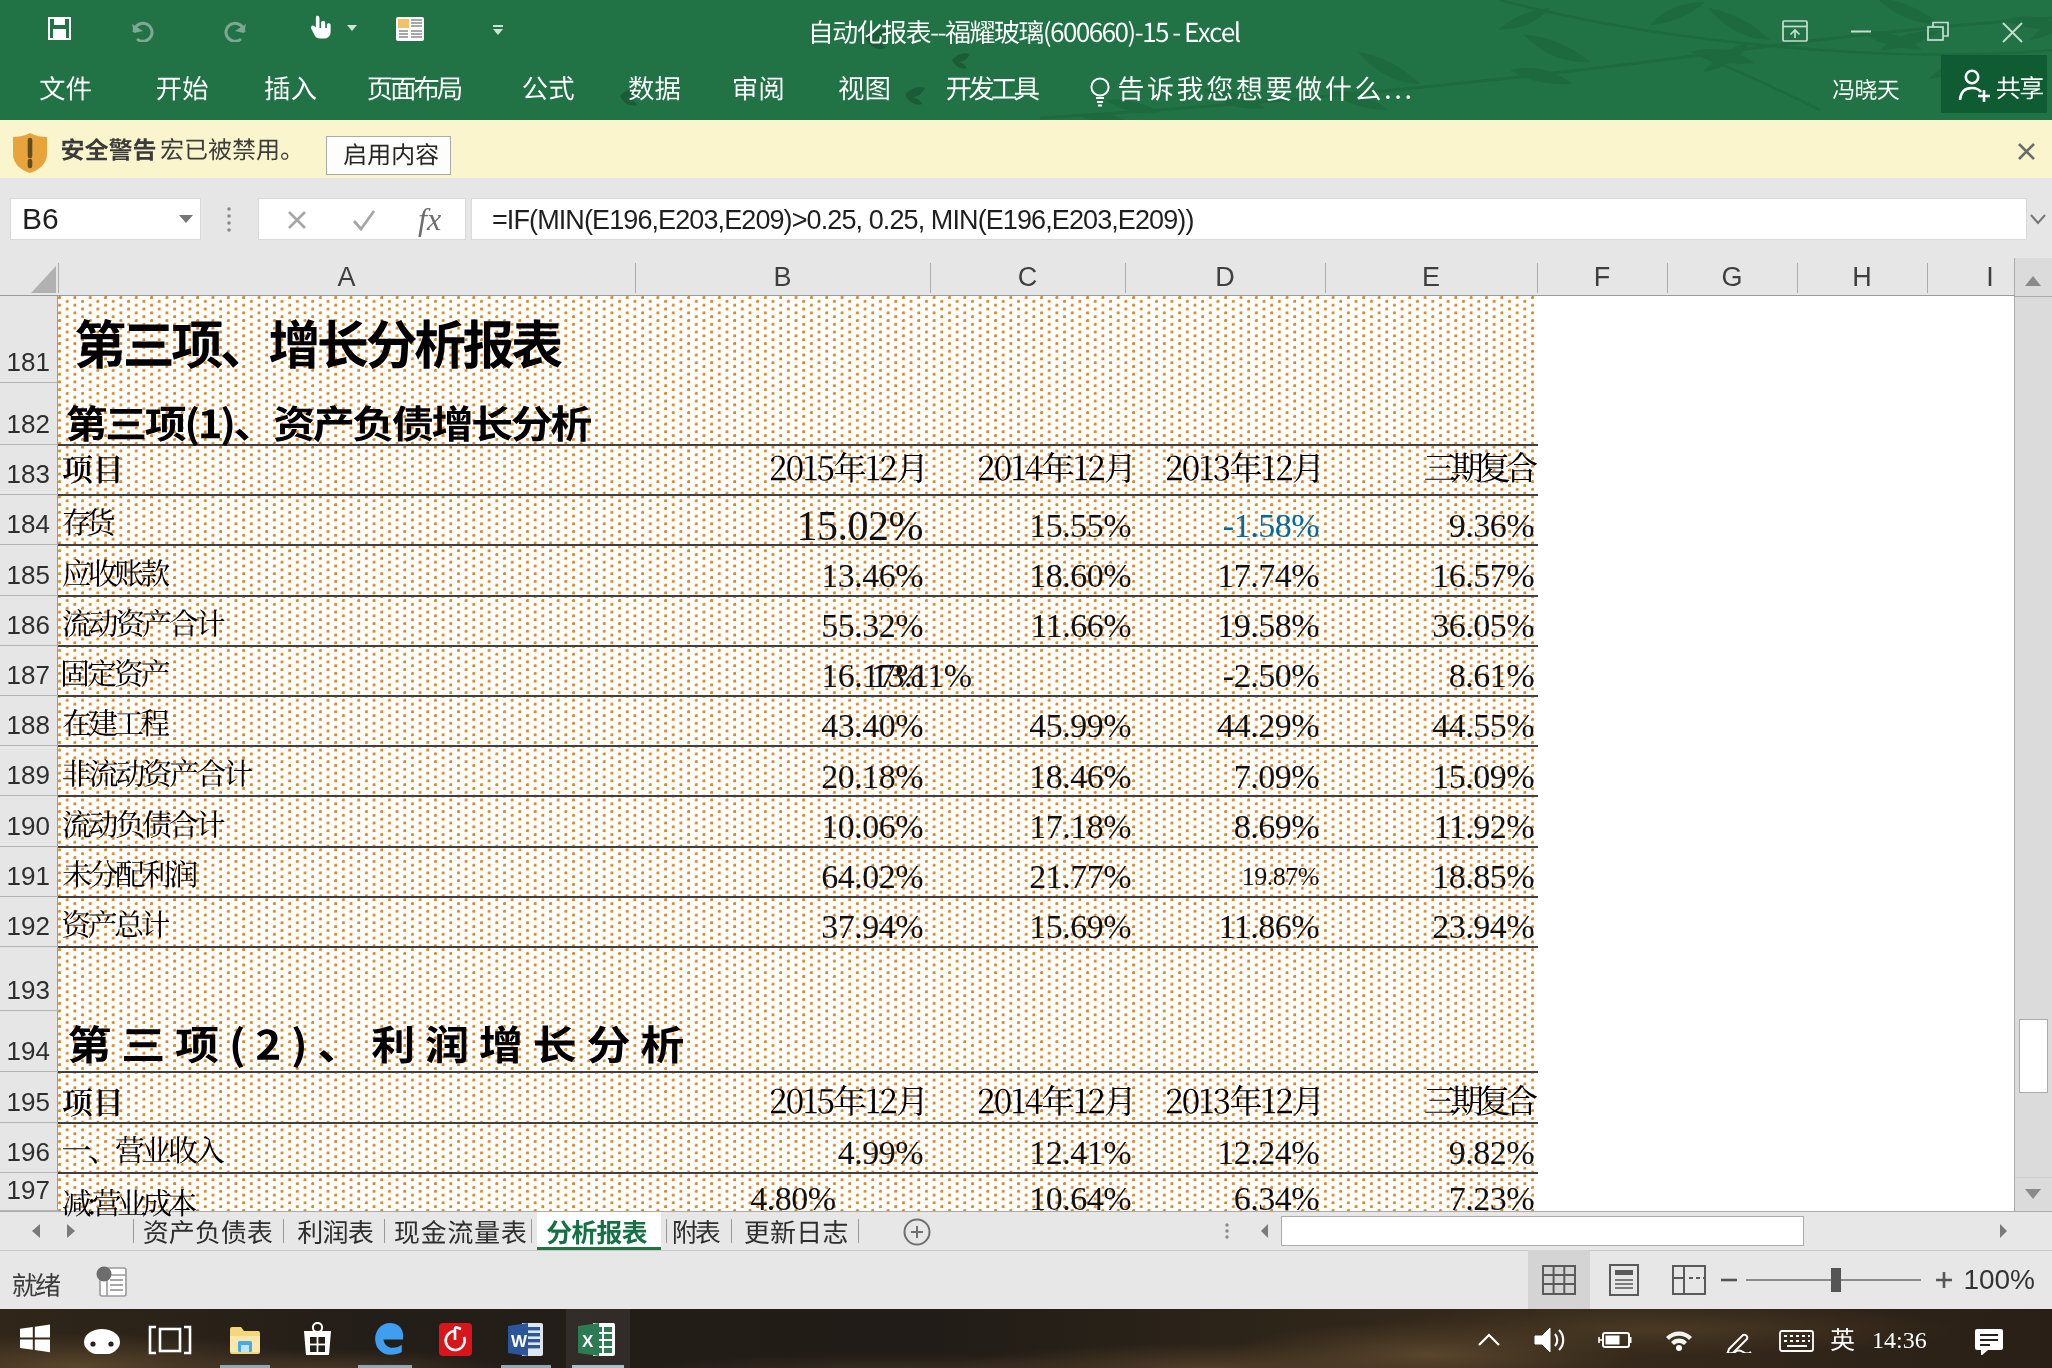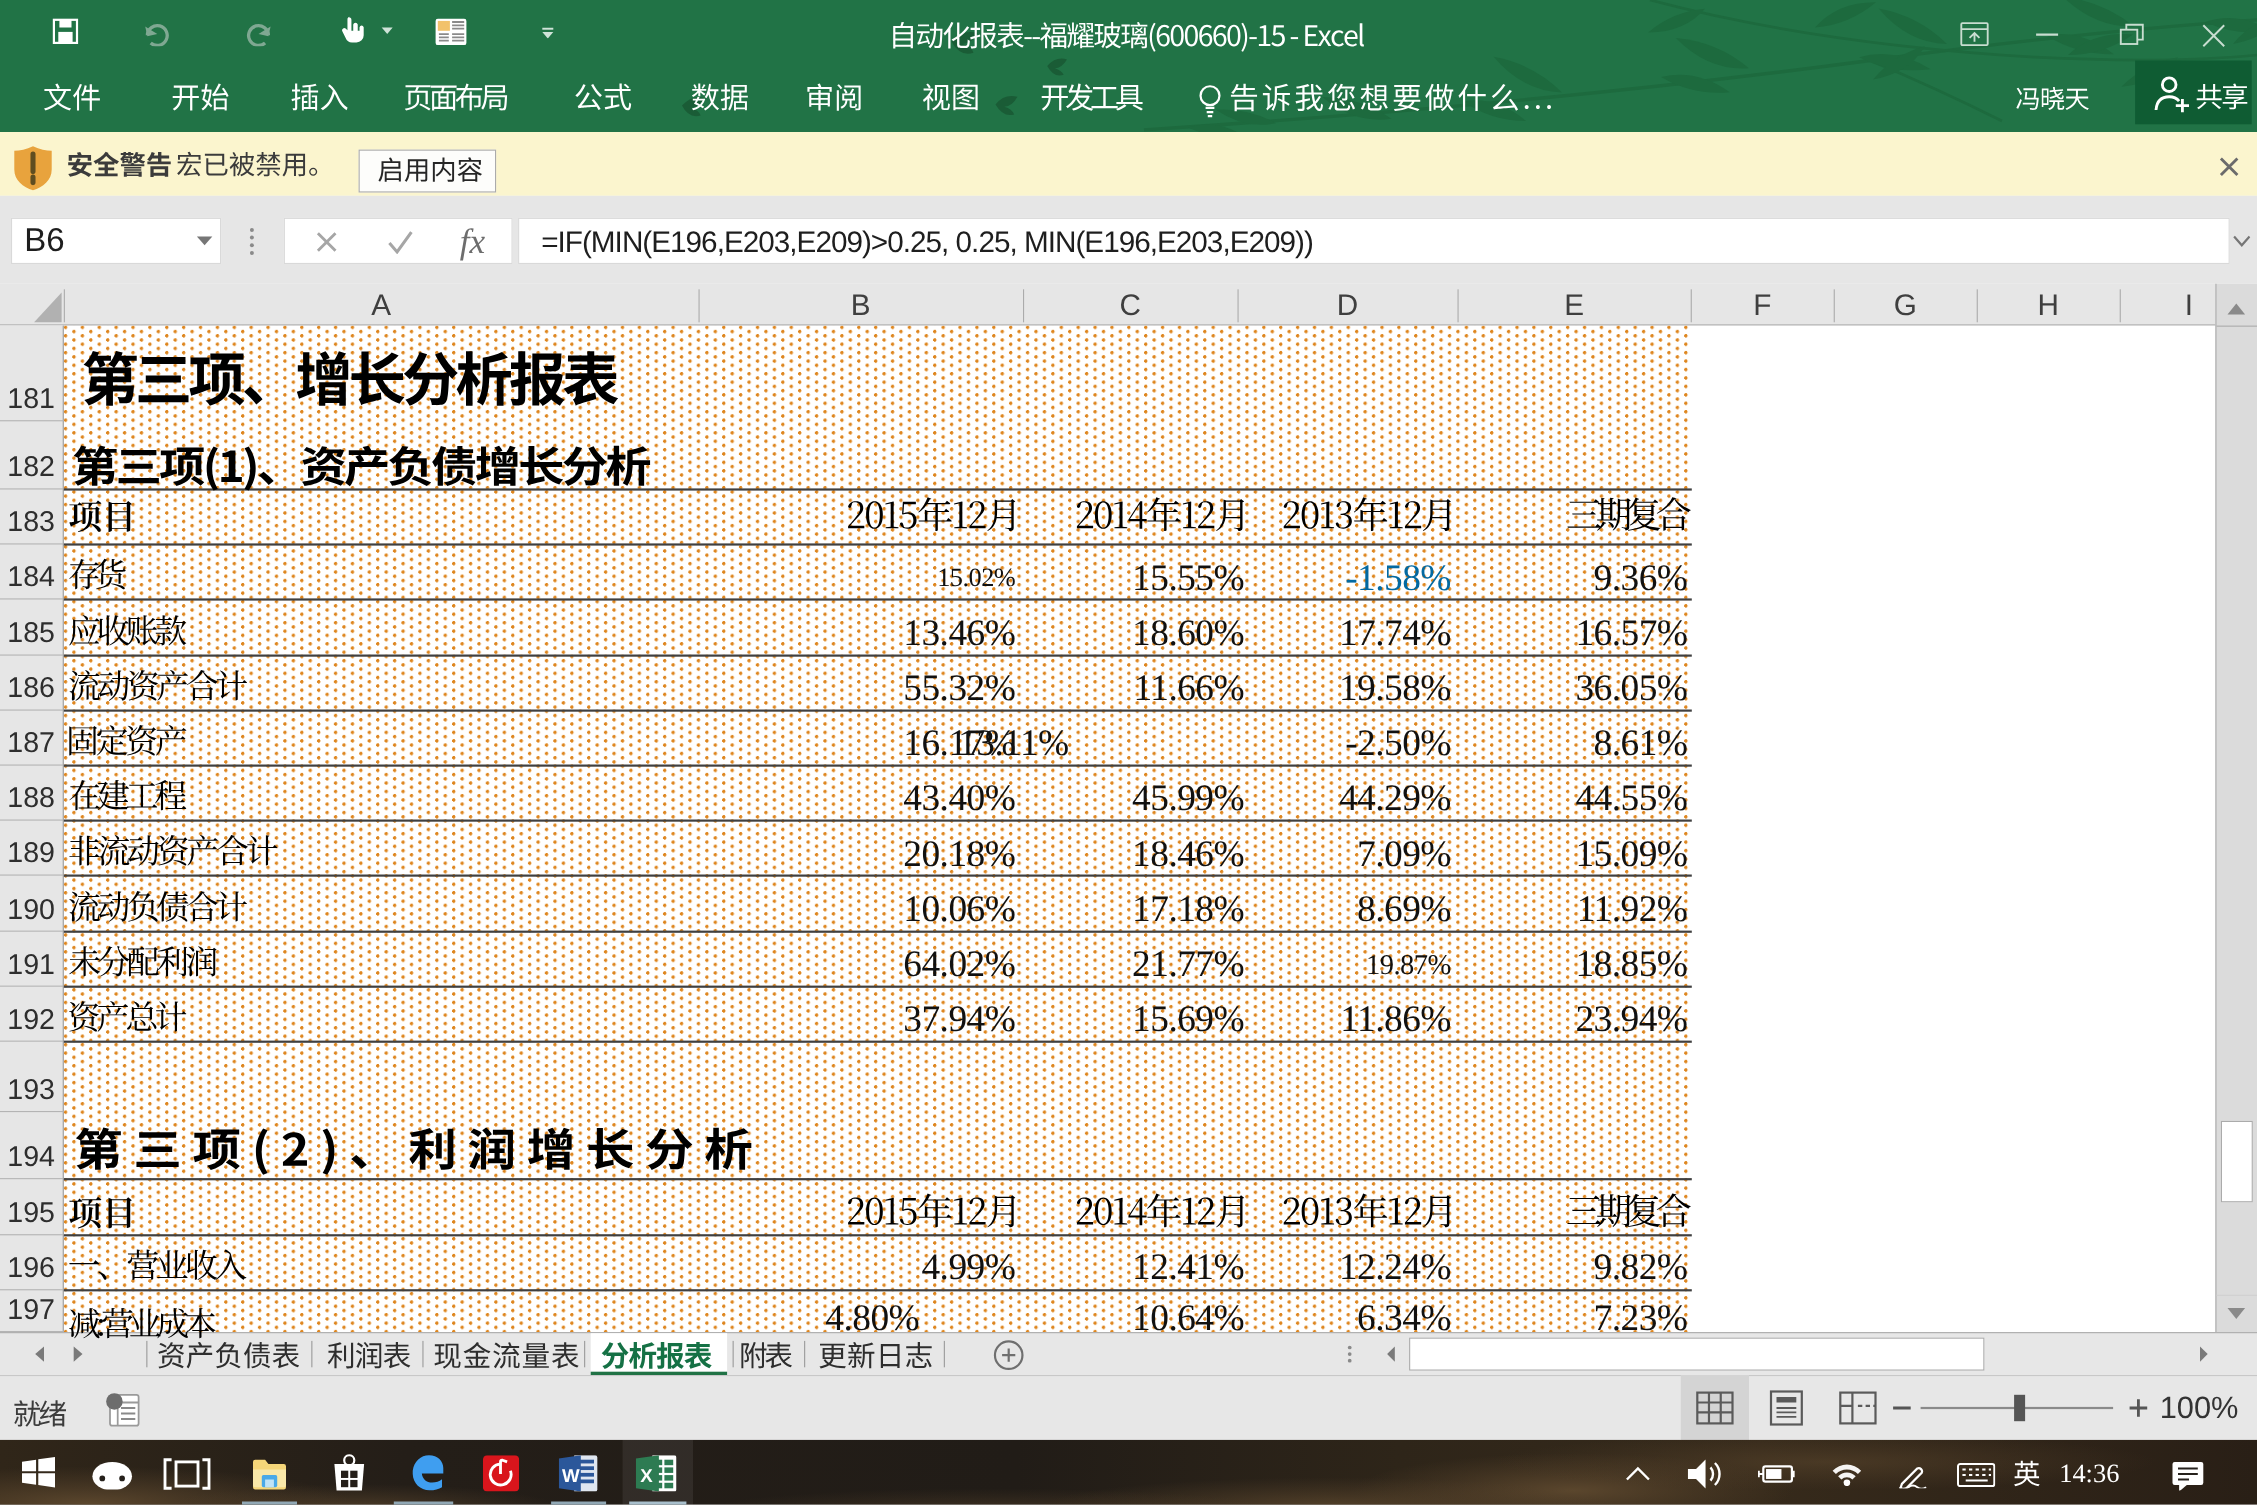--- a/index.html
+++ b/index.html
@@ -206,21 +206,21 @@
 <div style="position:absolute;left:58px;top:644.8px;width:1480px;height:2px;background:#404040"></div>
 <div style="position:absolute;left:58px;top:695px;width:1480px;height:2px;background:#404040"></div>
 <div style="position:absolute;left:58px;top:745.2px;width:1480px;height:2px;background:#404040"></div>
 <div style="position:absolute;left:58px;top:795.4px;width:1480px;height:2px;background:#404040"></div>
 <div style="position:absolute;left:58px;top:845.6px;width:1480px;height:2px;background:#404040"></div>
 <div style="position:absolute;left:58px;top:895.8px;width:1480px;height:2px;background:#404040"></div>
 <div style="position:absolute;left:58px;top:946px;width:1480px;height:2px;background:#404040"></div>
 <div style="position:absolute;left:58px;top:1070.7px;width:1480px;height:2px;background:#404040"></div>
 <div style="position:absolute;left:58px;top:1121.5px;width:1480px;height:2px;background:#404040"></div>
 <div style="position:absolute;left:58px;top:1171.8px;width:1480px;height:2px;background:#404040"></div>
-<div style="position:absolute;left:663px;top:508.5px;width:260px;text-align:right;font-family:'Liberation Serif';font-size:24px;line-height:34px;color:#111;font-weight:400;letter-spacing:-0.5px;">15.02%</div>
+<div style="position:absolute;left:663px;top:508.5px;width:260px;text-align:right;font-family:'Liberation Serif';font-size:42px;line-height:34px;color:#111;font-weight:400;letter-spacing:-0.5px;">15.02%</div>
 <div style="position:absolute;left:871px;top:508.5px;width:260px;text-align:right;font-family:'Liberation Serif';font-size:34px;line-height:34px;color:#111;font-weight:400;letter-spacing:-0.5px;">15.55%</div>
 <div style="position:absolute;left:1059px;top:508.5px;width:260px;text-align:right;font-family:'Liberation Serif';font-size:34px;line-height:34px;color:#0369a1;font-weight:400;letter-spacing:-0.5px;padding-left:24px;">-1.58%</div>
 <div style="position:absolute;left:1274px;top:508.5px;width:260px;text-align:right;font-family:'Liberation Serif';font-size:34px;line-height:34px;color:#111;font-weight:400;letter-spacing:-0.5px;">9.36%</div>
 <div style="position:absolute;left:663px;top:558.7px;width:260px;text-align:right;font-family:'Liberation Serif';font-size:34px;line-height:34px;color:#111;font-weight:400;letter-spacing:-0.5px;">13.46%</div>
 <div style="position:absolute;left:871px;top:558.7px;width:260px;text-align:right;font-family:'Liberation Serif';font-size:34px;line-height:34px;color:#111;font-weight:400;letter-spacing:-0.5px;">18.60%</div>
 <div style="position:absolute;left:1059px;top:558.7px;width:260px;text-align:right;font-family:'Liberation Serif';font-size:34px;line-height:34px;color:#111;font-weight:400;letter-spacing:-0.5px;">17.74%</div>
 <div style="position:absolute;left:1274px;top:558.7px;width:260px;text-align:right;font-family:'Liberation Serif';font-size:34px;line-height:34px;color:#111;font-weight:400;letter-spacing:-0.5px;">16.57%</div>
 <div style="position:absolute;left:663px;top:608.9px;width:260px;text-align:right;font-family:'Liberation Serif';font-size:34px;line-height:34px;color:#111;font-weight:400;letter-spacing:-0.5px;">55.32%</div>
 <div style="position:absolute;left:871px;top:608.9px;width:260px;text-align:right;font-family:'Liberation Serif';font-size:34px;line-height:34px;color:#111;font-weight:400;letter-spacing:-0.5px;">11.66%</div>
 <div style="position:absolute;left:1059px;top:608.9px;width:260px;text-align:right;font-family:'Liberation Serif';font-size:34px;line-height:34px;color:#111;font-weight:400;letter-spacing:-0.5px;">19.58%</div>

